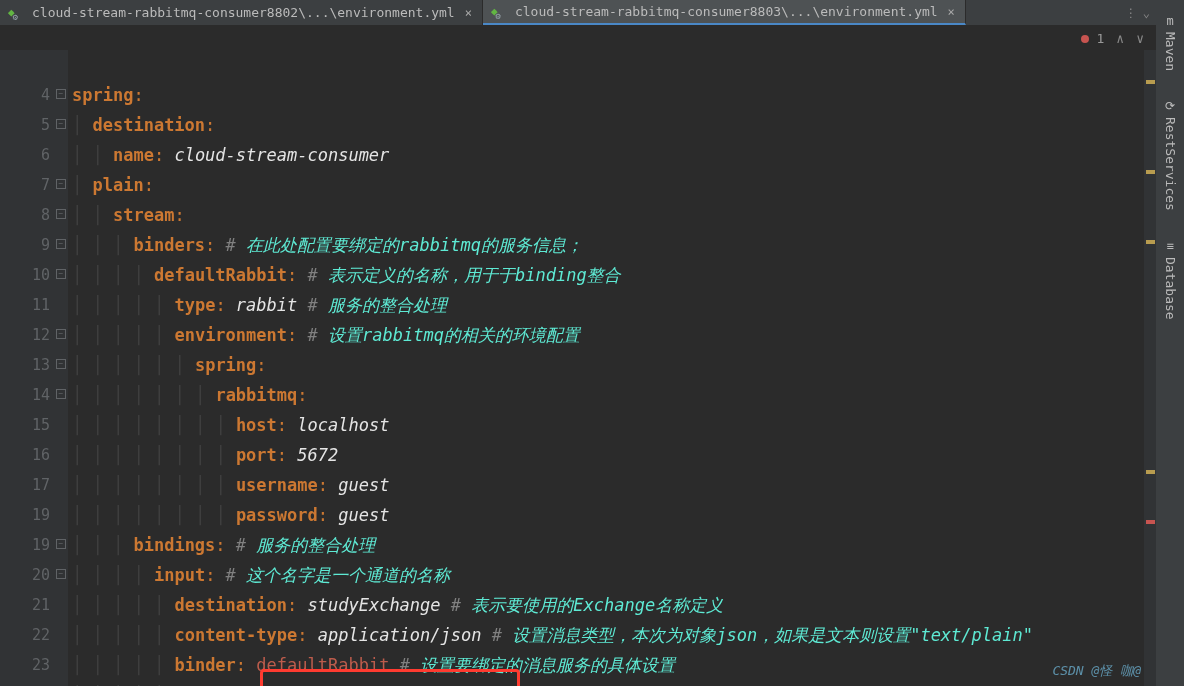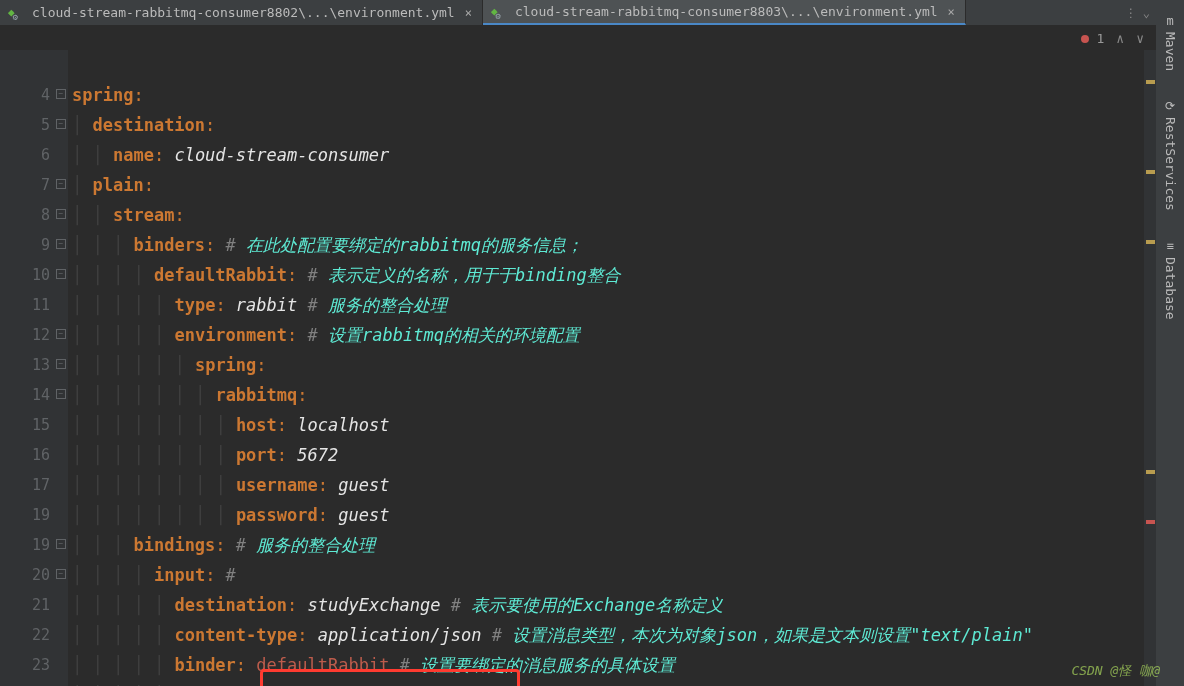--- a/index.html
+++ b/index.html
@@ -103,22 +103,22 @@
 }
 .right-tab .ricon { font-size:12px; writing-mode:horizontal-tb;}
 .marker-strip {
   position:absolute; right:0; top:0; width:12px; height:100%;
   background:#313335;
 }
 .marker { position:absolute; right:1px; width:9px;height:4px; }
 .marker.warn{background:#b89c4f;}
 .marker.err{background:#c75450;}
 .watermark {
-  position:absolute; right:24px; bottom:6px;
-  color:#bef264; font-size:13px; font-style:italic;
+  position:absolute; right:43px; bottom:6px;
+  color:#7dd3fc; font-size:13px; font-style:italic;
   opacity:.6;
   text-align:right;
 }
 </style>
 </head>
 <body>
 
 <div class="editor-area">
   <div class="tabs" id="tabs">
       <div class="tab">
@@ -180,21 +180,21 @@
         <div class="code-line"><span class="indent-guide">│ </span><span class="indent-guide">│ </span><span class="indent-guide">│ </span><span class="indent-guide">│ </span><span class="key">defaultRabbit</span><span class="colon">: </span><span class="comment"># </span><span class="comment-cn">表示定义的名称，用于于binding整合</span></div>
         <div class="code-line"><span class="indent-guide">│ </span><span class="indent-guide">│ </span><span class="indent-guide">│ </span><span class="indent-guide">│ </span><span class="indent-guide">│ </span><span class="key">type</span><span class="colon">: </span><span class="str">rabbit </span><span class="comment"># </span><span class="comment-cn">服务的整合处理</span></div>
         <div class="code-line"><span class="indent-guide">│ </span><span class="indent-guide">│ </span><span class="indent-guide">│ </span><span class="indent-guide">│ </span><span class="indent-guide">│ </span><span class="key">environment</span><span class="colon">: </span><span class="comment"># </span><span class="comment-cn">设置rabbitmq的相关的环境配置</span></div>
         <div class="code-line"><span class="indent-guide">│ </span><span class="indent-guide">│ </span><span class="indent-guide">│ </span><span class="indent-guide">│ </span><span class="indent-guide">│ </span><span class="indent-guide">│ </span><span class="key">spring</span><span class="colon">:</span></div>
         <div class="code-line"><span class="indent-guide">│ </span><span class="indent-guide">│ </span><span class="indent-guide">│ </span><span class="indent-guide">│ </span><span class="indent-guide">│ </span><span class="indent-guide">│ </span><span class="indent-guide">│ </span><span class="key">rabbitmq</span><span class="colon">:</span></div>
         <div class="code-line"><span class="indent-guide">│ </span><span class="indent-guide">│ </span><span class="indent-guide">│ </span><span class="indent-guide">│ </span><span class="indent-guide">│ </span><span class="indent-guide">│ </span><span class="indent-guide">│ </span><span class="indent-guide">│ </span><span class="key">host</span><span class="colon">: </span><span class="str">localhost</span></div>
         <div class="code-line"><span class="indent-guide">│ </span><span class="indent-guide">│ </span><span class="indent-guide">│ </span><span class="indent-guide">│ </span><span class="indent-guide">│ </span><span class="indent-guide">│ </span><span class="indent-guide">│ </span><span class="indent-guide">│ </span><span class="key">port</span><span class="colon">: </span><span class="str">5672</span></div>
         <div class="code-line"><span class="indent-guide">│ </span><span class="indent-guide">│ </span><span class="indent-guide">│ </span><span class="indent-guide">│ </span><span class="indent-guide">│ </span><span class="indent-guide">│ </span><span class="indent-guide">│ </span><span class="indent-guide">│ </span><span class="key">username</span><span class="colon">: </span><span class="str">guest</span></div>
         <div class="code-line"><span class="indent-guide">│ </span><span class="indent-guide">│ </span><span class="indent-guide">│ </span><span class="indent-guide">│ </span><span class="indent-guide">│ </span><span class="indent-guide">│ </span><span class="indent-guide">│ </span><span class="indent-guide">│ </span><span class="key">password</span><span class="colon">: </span><span class="str">guest</span></div>
         <div class="code-line"><span class="indent-guide">│ </span><span class="indent-guide">│ </span><span class="indent-guide">│ </span><span class="key">bindings</span><span class="colon">: </span><span class="comment"># </span><span class="comment-cn">服务的整合处理</span></div>
-        <div class="code-line"><span class="indent-guide">│ </span><span class="indent-guide">│ </span><span class="indent-guide">│ </span><span class="indent-guide">│ </span><span class="key">input</span><span class="colon">: </span><span class="comment"># </span></div>
+        <div class="code-line"><span class="indent-guide">│ </span><span class="indent-guide">│ </span><span class="indent-guide">│ </span><span class="indent-guide">│ </span><span class="key">input</span><span class="colon">: </span><span class="comment"># </span><span class="comment-cn">这个名字是一个通道的名称</span></div>
         <div class="code-line"><span class="indent-guide">│ </span><span class="indent-guide">│ </span><span class="indent-guide">│ </span><span class="indent-guide">│ </span><span class="indent-guide">│ </span><span class="key">destination</span><span class="colon">: </span><span class="str">studyExchange </span><span class="comment"># </span><span class="comment-cn">表示要使用的Exchange名称定义</span></div>
         <div class="code-line"><span class="indent-guide">│ </span><span class="indent-guide">│ </span><span class="indent-guide">│ </span><span class="indent-guide">│ </span><span class="indent-guide">│ </span><span class="key">content-type</span><span class="colon">: </span><span class="str">application/json </span><span class="comment"># </span><span class="comment-cn">设置消息类型，本次为对象json，如果是文本则设置"text/plain"</span></div>
         <div class="code-line"><span class="indent-guide">│ </span><span class="indent-guide">│ </span><span class="indent-guide">│ </span><span class="indent-guide">│ </span><span class="indent-guide">│ </span><span class="key">binder</span><span class="colon">: </span><span class="err-key">defaultRabbit </span><span class="comment"># </span><span class="comment-cn">设置要绑定的消息服务的具体设置</span></div>
         <div class="code-line"><span class="indent-guide">│ </span><span class="indent-guide">│ </span><span class="indent-guide">│ </span><span class="indent-guide">│ </span><span class="indent-guide">│ </span><span class="key">group</span><span class="colon">: </span><span class="str">gxs  </span><span class="comment">#</span><span class="comment-cn">消费者分组名称</span></div>
       </div>
     <div class="marker-strip">
       <div class="marker warn" style="top:30px"></div>
       <div class="marker warn" style="top:120px"></div>
       <div class="marker warn" style="top:190px"></div>
       <div class="marker warn" style="top:420px"></div>

